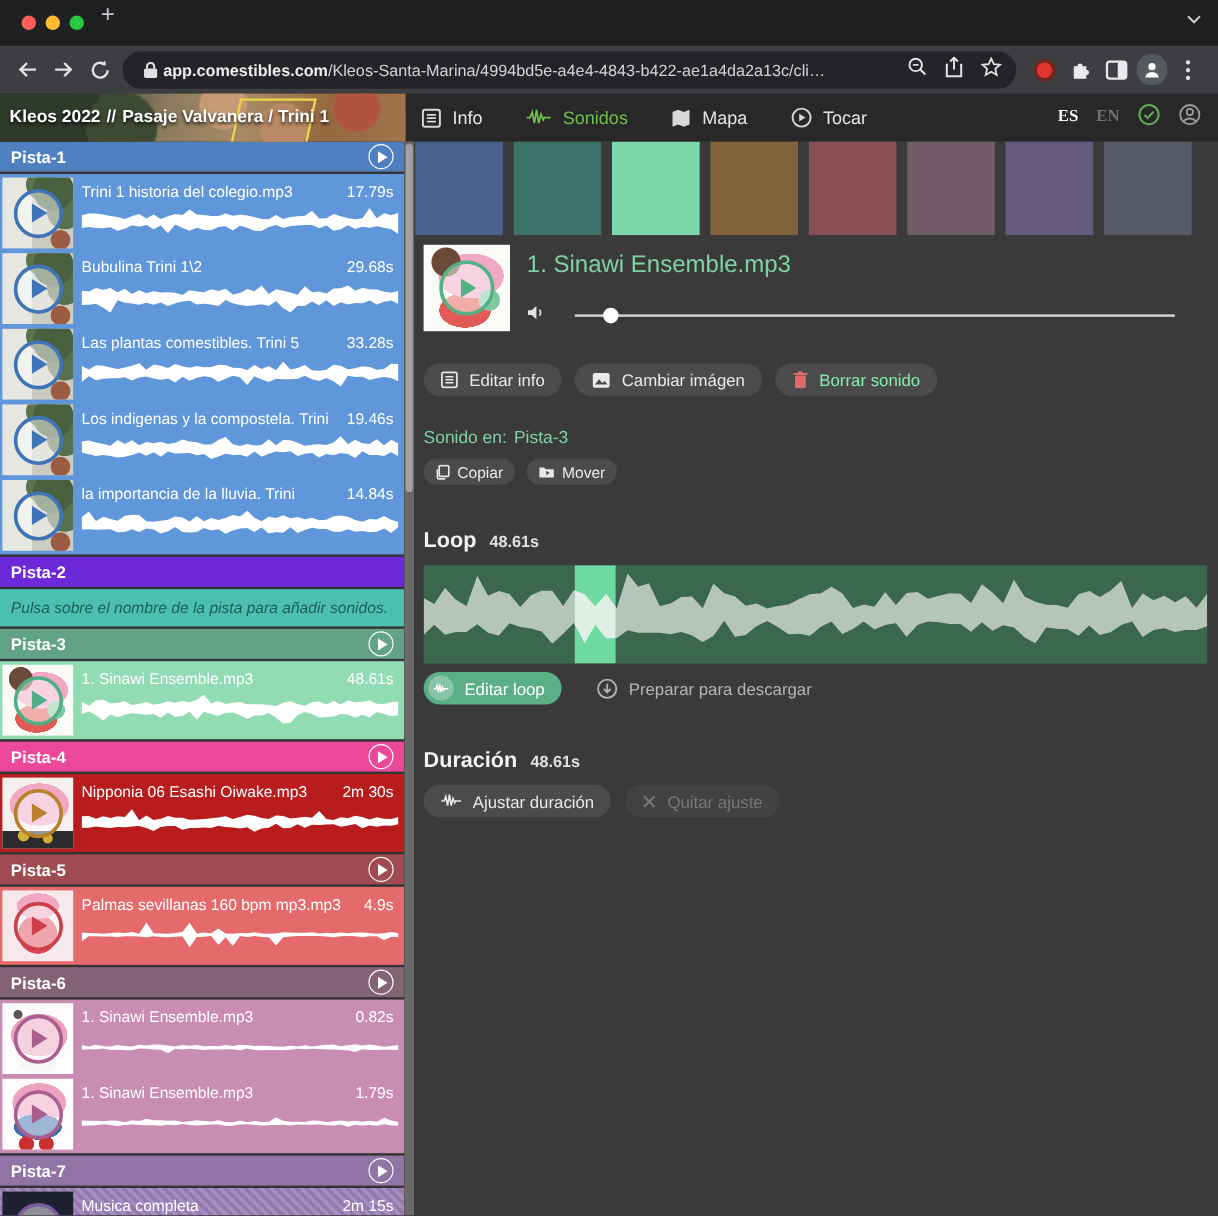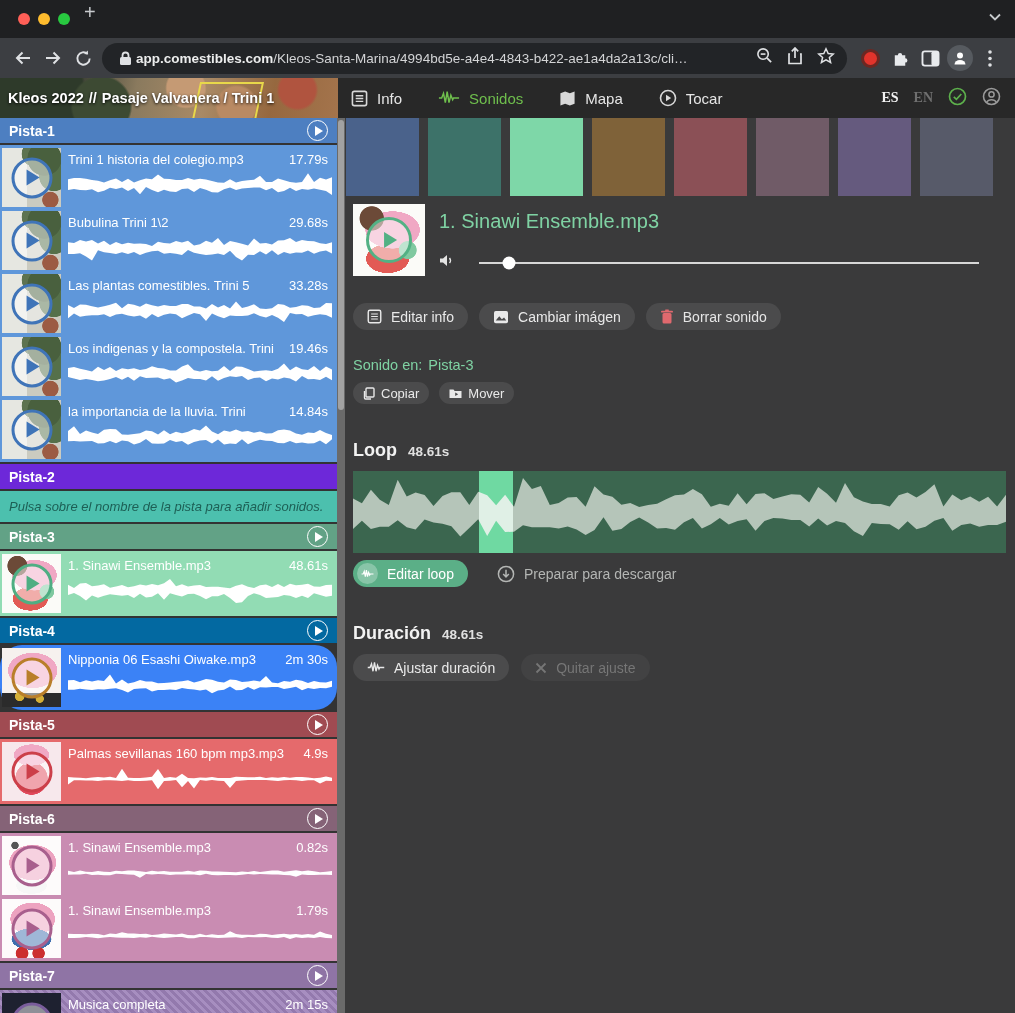--- a/index.html
+++ b/index.html
@@ -122,21 +122,21 @@
   .detail-thumb { width:72px; height:72px; position:relative; flex:none; }
   .detail-thumb .pov { width:46px; height:46px; }
   .sound-info { flex:1; padding-top:6px; min-width:0; }
   .sound-title { font-size:20px; color:#7fd2a3; }
   .vol { display:flex; align-items:center; gap:24px; margin-top:20px; padding-right:26px; }
   .vol-track { flex:1; height:2px; background:#d7d7d7; position:relative; cursor:pointer; }
   .vol-knob { position:absolute; top:50%; transform:translate(-50%,-50%); width:13px; height:13px; border-radius:50%; background:#fff; }
 
   .pill { display:inline-flex; align-items:center; gap:9px; height:27px; padding:0 14px; border-radius:14px; background:#4b4b4c; color:#e9e9e9; font-size:14px; border:none; cursor:pointer; white-space:nowrap; font-family:inherit; }
   .pill svg { flex:none; }
-  .pill.danger { color:#e5e5e5; }
+  .pill.danger { color:#86efac; }
   .pill.mini { height:22px; font-size:13px; padding:0 10px; gap:6px; border-radius:11px; }
   .pill.green { background:#5baf87; color:#fff; padding-left:4px; }
   .pill.green .lead { width:21px; height:21px; border-radius:50%; background:rgba(255,255,255,.28); display:flex; align-items:center; justify-content:center; }
   .pill.disabled { background:#424243; color:#767676; cursor:default; }
 
   .btn-row { display:flex; gap:11px; margin-top:27px; }
   .sound-in { margin-top:27px; font-size:14.5px; color:#7fd2a3; }
   .sound-in .trk { margin-left:6px; cursor:pointer; }
   .mini-row { display:flex; gap:10px; margin-top:9px; }
 
@@ -403,25 +403,25 @@
                 <span class="clip-dur">48.61s</span>
               </div>
               <svg width="264" height="26" class="clip-wave">
                 <path d="M0,13 L0.0,6.8 L6.0,10.1 L12.0,5.5 L18.0,5.1 L24.0,8.2 L30.0,7.6 L36.0,6.3 L42.0,9.8 L48.0,8.5 L54.0,7.1 L60.0,9.2 L66.0,8.2 L72.0,6.4 L78.0,7.6 L84.0,6.1 L90.0,7.3 L96.0,5.2 L102.0,0.9 L108.0,8.3 L114.0,6.2 L120.0,8.6 L126.0,7.6 L132.0,7.0 L138.0,8.9 L144.0,8.8 L150.0,8.8 L156.0,9.5 L162.0,10.3 L168.0,7.7 L174.0,6.3 L180.0,8.7 L186.0,10.1 L192.0,7.2 L198.0,6.5 L204.0,8.9 L210.0,6.1 L216.0,9.0 L222.0,5.7 L228.0,7.2 L234.0,6.7 L240.0,5.8 L246.0,8.5 L252.0,8.7 L258.0,7.1 L264.0,6.8 L264,13 L264.0,17.8 L258.0,18.8 L252.0,16.9 L246.0,15.3 L240.0,19.9 L234.0,17.7 L228.0,19.9 L222.0,17.7 L216.0,16.9 L210.0,19.0 L204.0,19.5 L198.0,20.0 L192.0,17.1 L186.0,15.3 L180.0,18.0 L174.0,24.2 L168.0,24.9 L162.0,20.1 L156.0,16.1 L150.0,18.3 L144.0,18.2 L138.0,21.2 L132.0,18.0 L126.0,15.7 L120.0,16.1 L114.0,18.4 L108.0,17.0 L102.0,15.2 L96.0,21.8 L90.0,15.2 L84.0,18.7 L78.0,19.5 L72.0,15.7 L66.0,20.1 L60.0,16.9 L54.0,17.7 L48.0,17.1 L42.0,16.3 L36.0,17.7 L30.0,19.7 L24.0,17.5 L18.0,22.4 L12.0,17.9 L6.0,15.0 L0.0,17.0 Z" fill="#ffffff"></path>
               </svg>
             </div>
           </div>
         </div>
       </div>
       <div class="track">
-        <div class="track-header" style="background: #0369a1;">
+        <div class="track-header" style="background: #ec4899;">
           <span>Pista-4</span>
           <button class="track-play"></button>
         </div>
-        <div class="track-body" style="background: #3b82f6; border-radius: 22px;">
+        <div class="track-body" style="background: #b91c1c;">
           <div class="clip">
             <div class="thumb t-peppa-gold">
               <span class="pov" style="--acc: #b97f2a;"></span>
             </div>
             <div class="clip-main">
               <div class="clip-top">
                 <span class="clip-title">Nipponia 06 Esashi Oiwake.mp3</span>
                 <span class="clip-dur">2m 30s</span>
               </div>
               <svg width="264" height="26" class="clip-wave">

